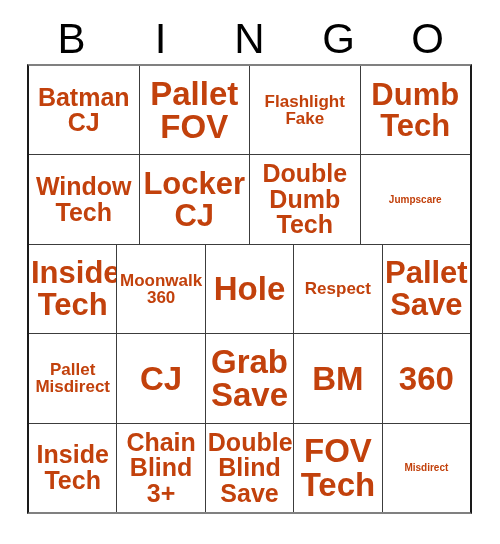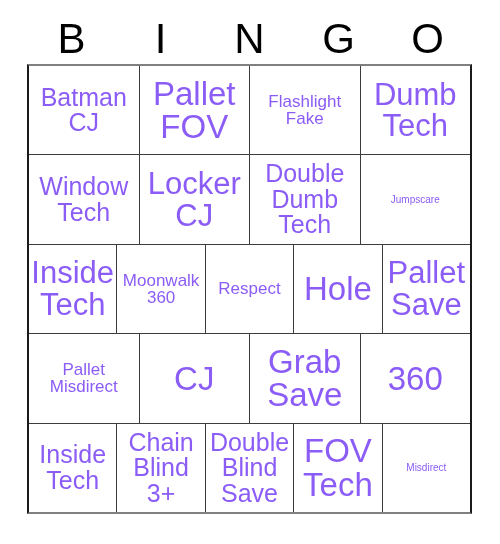--- a/index.html
+++ b/index.html
@@ -83,21 +83,22 @@
     overflow: hidden;
   }
   .bingo-cell + .bingo-cell {
     border-left: 1px solid #3c3c3c;
   }
   .cell-text {
     display: block;
     width: 100%;
     line-height: 1.02;
     white-space: pre-line;
-    color: #8b5cf6;
+    color: #c2410c;
+    font-weight: bold;
   }
 
   
   .fs-xxl .cell-text { font-size: 33px; }
   .fs-xl  .cell-text { font-size: 31px; }
   .fs-md  .cell-text { font-size: 25px; }
   .fs-sm  .cell-text { font-size: 17px; }
   .fs-xs  .cell-text { font-size: 10px; }
 </style>
 </head>
@@ -155,43 +156,46 @@
 
     <div class="bingo-row">
       <div class="bingo-cell fs-xl">
           <span class="cell-text">Inside
 Tech</span>
         </div>
       <div class="bingo-cell fs-sm">
           <span class="cell-text">Moonwalk
 360</span>
         </div>
+      <div class="bingo-cell fs-xxl">
+          <span class="cell-text">Hole</span>
+        </div>
       <div class="bingo-cell fs-sm">
           <span class="cell-text">Respect</span>
-        </div>
-      <div class="bingo-cell fs-xxl">
-          <span class="cell-text">Hole</span>
         </div>
       <div class="bingo-cell fs-xl">
           <span class="cell-text">Pallet
 Save</span>
         </div>
     </div>
 
     <div class="bingo-row">
       <div class="bingo-cell fs-sm">
           <span class="cell-text">Pallet
 Misdirect</span>
         </div>
       <div class="bingo-cell fs-xxl">
           <span class="cell-text">CJ</span>
         </div>
       <div class="bingo-cell fs-xxl">
           <span class="cell-text">Grab
 Save</span>
+        </div>
+      <div class="bingo-cell fs-xxl">
+          <span class="cell-text">BM</span>
         </div>
       <div class="bingo-cell fs-xxl">
           <span class="cell-text">360</span>
         </div>
     </div>
 
     <div class="bingo-row">
       <div class="bingo-cell fs-md">
           <span class="cell-text">Inside
 Tech</span>

